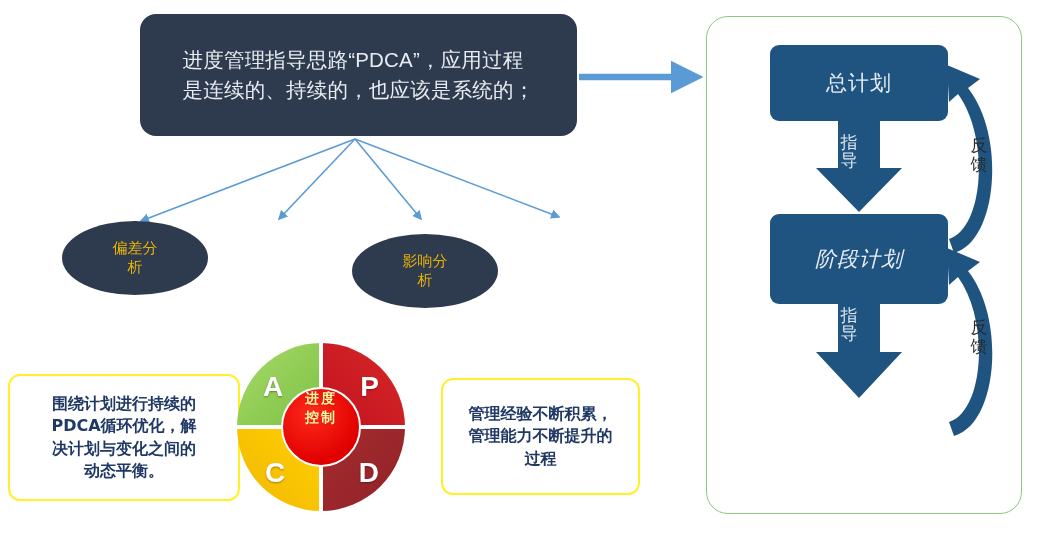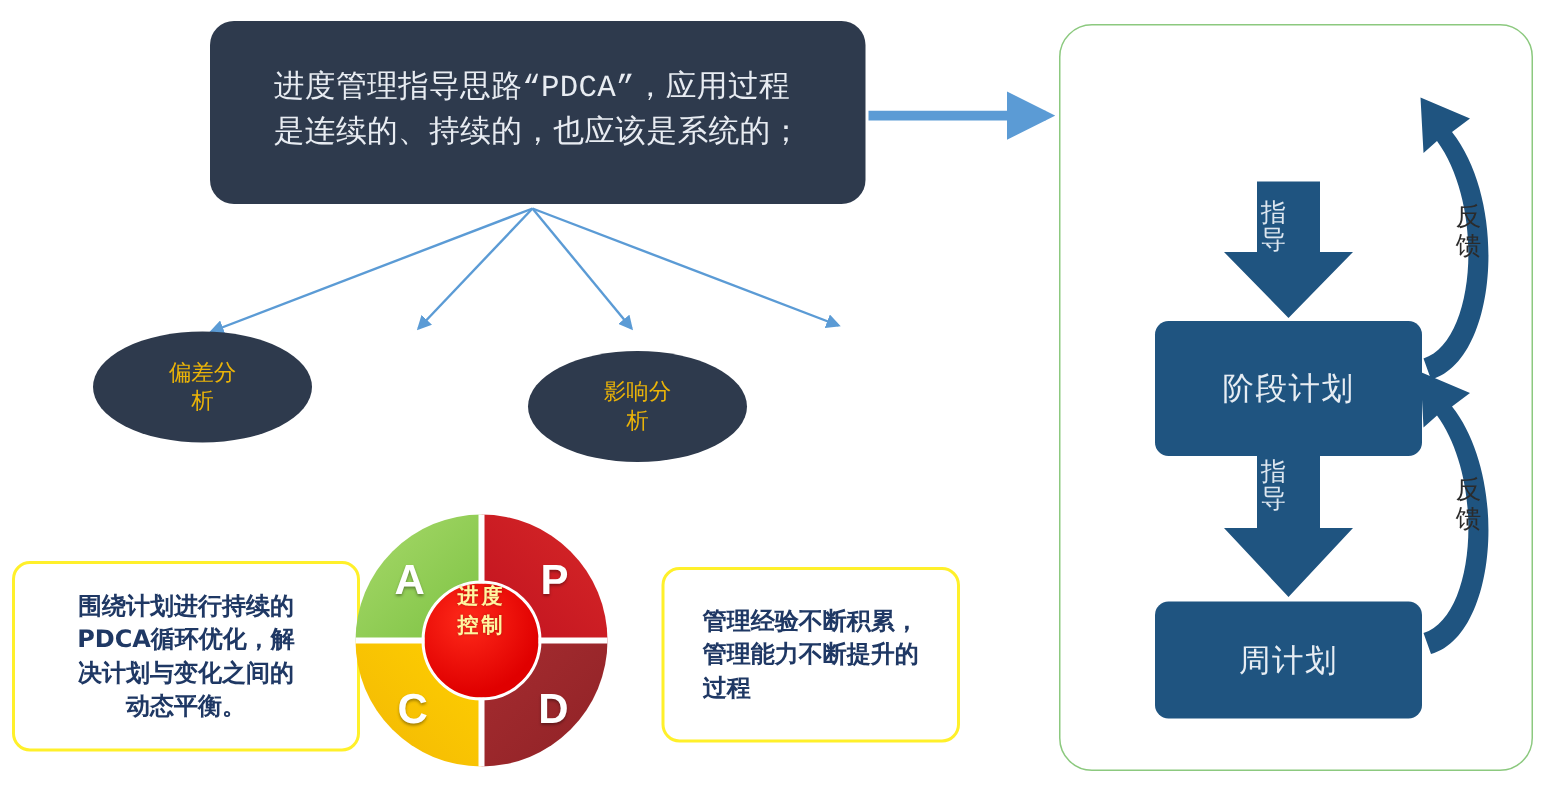--- a/index.html
+++ b/index.html
@@ -33,21 +33,21 @@
     justify-content: center;
     padding: 0 22px;
   }
   .statement-text {
     color: #E8ECF2;
     font-size: 20.5px;
     line-height: 1.45;
     text-align: left;
     letter-spacing: 0.2px;
     white-space: pre-line;
-    font-family: Liberation Mono, monospace;
+    font-family: Liberation Sans, sans-serif;
   }
 
   
   .fan-svg, .right-arrow-svg {
     position: absolute;
     left: 0;
     top: 0;
     width: 1045px;
     height: 533px;
     pointer-events: none;
@@ -81,20 +81,21 @@
     display: flex;
     align-items: center;
     justify-content: center;
     padding: 6px 10px;
   }
   .note-text {
     color: #1F3864;
     font-weight: bold;
     font-size: 16px;
     line-height: 1.38;
+    text-align: center;
     white-space: pre-line;
     font-family: "DejaVu Sans", "Liberation Sans", sans-serif;
   }
   .note-text.left-note { text-align: center; }
 
   
   .pdca-wheel {
     position: absolute;
     left: 237px;
     top: 343px;
@@ -291,25 +292,25 @@
 
     <g>
       <path d="M248,237 C292,225 300,120 262,72 L274,63 L241,49 L243,86 L252,78 C284,122 278,212 243,223 Z" fill="#1F5480"></path>
     </g>
 
     <g>
       <path d="M248,420 C292,408 300,303 262,255 L274,246 L241,232 L243,269 L252,261 C284,305 278,395 243,406 Z" fill="#1F5480"></path>
     </g>
   </svg>
 
-  <div class="plan-box" style="left:770px; top:214px; width:178px; height:90px;">
+  <div class="plan-box" style="left:770px; top:45px; width:178px; height:76px;">
+    <span>总计划</span>
+  </div>
+  <div class="plan-box" style="left:770px; top:214px; width:178px; height:90px;font-style:italic;">
     <span>阶段计划</span>
-  </div>
-  <div class="plan-box" style="left:770px; top:401px; width:178px; height:78px;">
-    <span>周计划</span>
   </div>
 
   <div class="guide-label" style="left:838px; top:134px; width:22px;">指
 导</div>
   <div class="guide-label" style="left:838px; top:307px; width:22px;">指
 导</div>
 
   <div class="feedback-label" style="left:968px; top:136px; width:22px;">反
 馈</div>
   <div class="feedback-label" style="left:968px; top:318px; width:22px;">反

